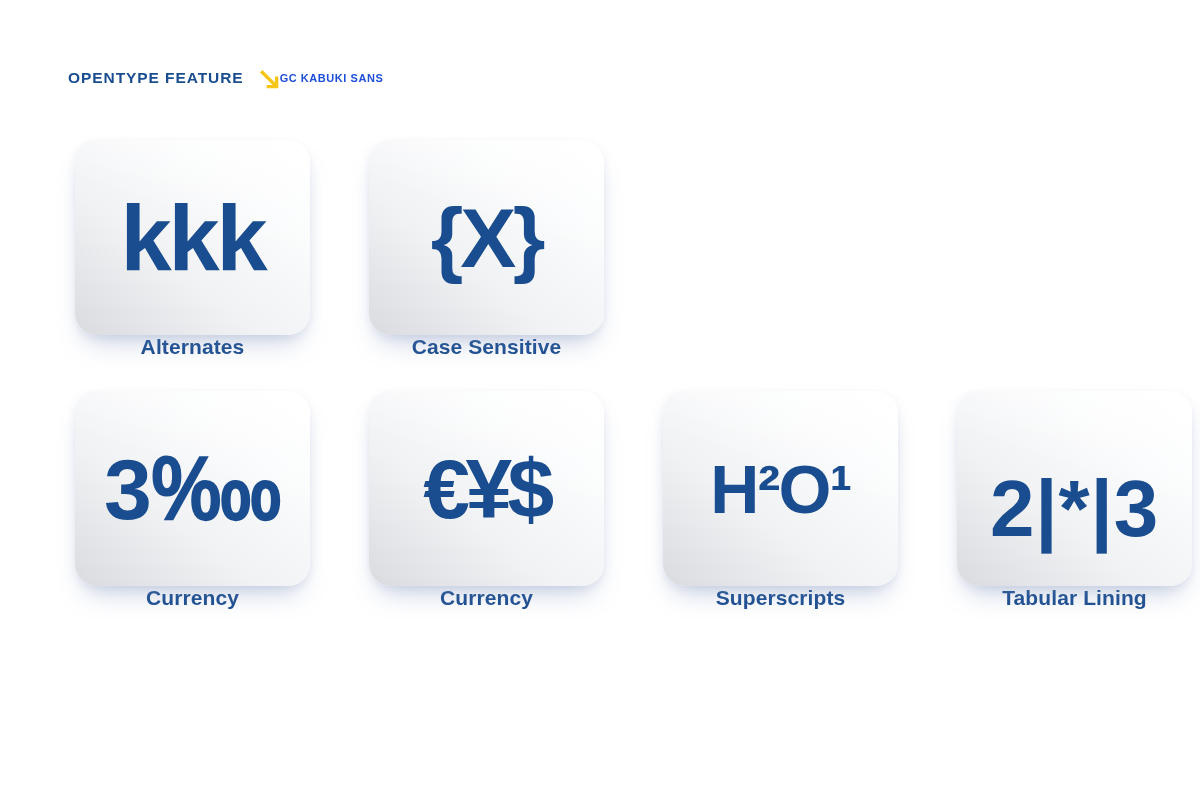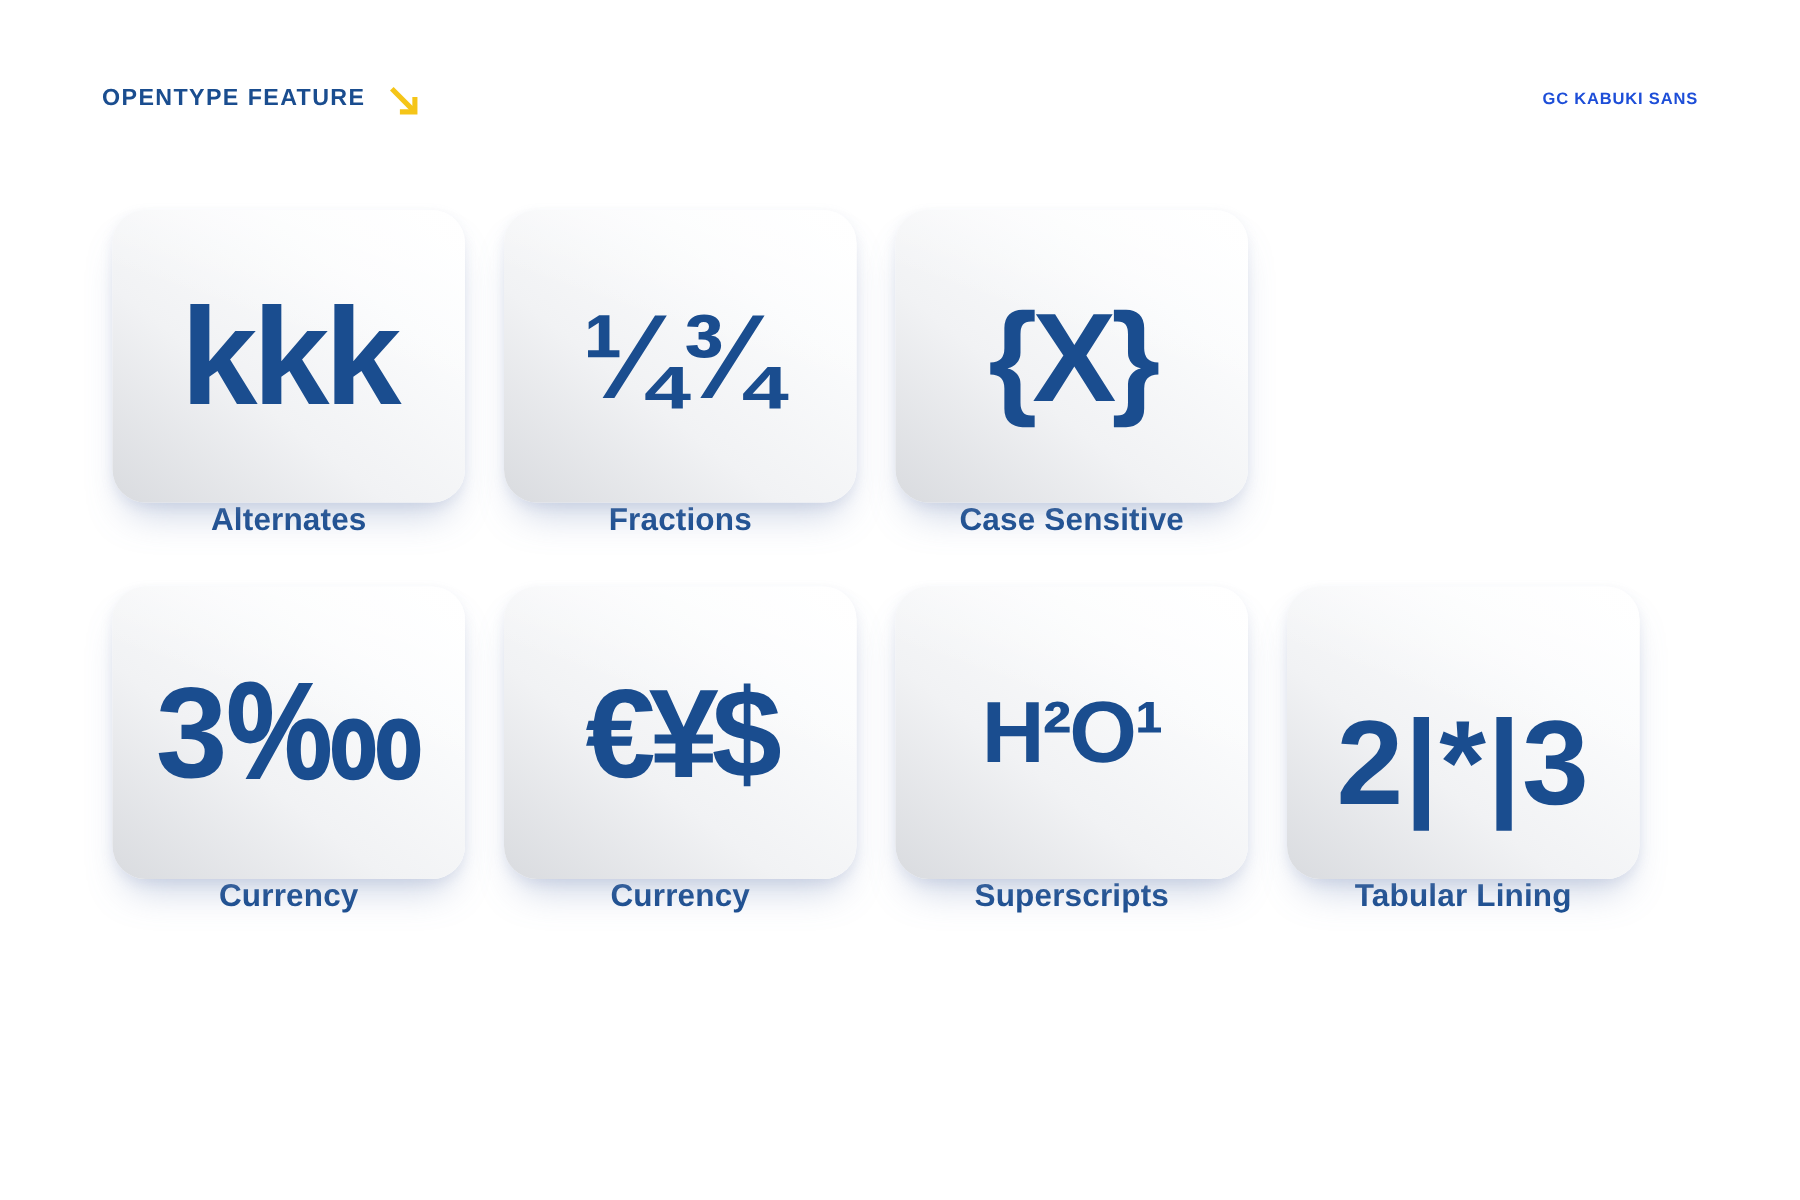--- a/index.html
+++ b/index.html
@@ -13,25 +13,24 @@
 
   .page {
     position:relative;
     width:1200px; height:800px;
     background:#ffffff;
   }
 
   
   .header {
     position:absolute;
-    left:68px; right:68px; top:52px;
+    left:68px; right:68px; top:64px;
     height:28px;
     display:flex;
     align-items:center;
-    justify-content:space-between;
   }
   .header-left {
     display:flex;
     align-items:center;
     gap:14px;
   }
   .eyebrow {
     font-size:15.5px;
     font-weight:bold;
     letter-spacing:0.06em;
@@ -53,21 +52,21 @@
 
   
   .grid {
     position:absolute;
     left:75px;
     top:140px;
     width:1052px;
   }
   .row {
     display:flex;
-    gap:26px;
+    gap:59px;
     margin-bottom:32px;
   }
   .cell {
     width:235px;
     display:flex;
     flex-direction:column;
     align-items:center;
   }
 
   .card {
@@ -136,26 +135,20 @@
     <div class="row">
 
       <div class="cell">
         <div class="card">
           <span class="glyph" style="font-size:92px;letter-spacing:-0.035em;">kkk</span>
         </div>
         <div class="caption">Alternates</div>
       </div>
 
 
-      <div class="cell">
-        <div class="card">
-          <span class="glyph" style="font-size:80px;letter-spacing:-0.02em;">¼¾</span>
-        </div>
-        <div class="caption">Fractions</div>
-      </div>
 
       <div class="cell">
         <div class="card">
           <span class="glyph" style="font-size:84px;letter-spacing:-0.04em;">{X}</span>
         </div>
         <div class="caption">Case Sensitive</div>
       </div>
 
     </div>
 
@@ -170,21 +163,21 @@
 
       <div class="cell">
         <div class="card">
           <span class="glyph" style="font-size:84px;letter-spacing:-0.055em;">€¥$</span>
         </div>
         <div class="caption">Currency</div>
       </div>
 
       <div class="cell">
         <div class="card">
-          <span class="glyph" style="font-size:58px;letter-spacing:-0.025em;">H²O¹</span>
+          <span class="glyph" style="font-size:68px;letter-spacing:-0.025em;">H²O¹</span>
         </div>
         <div class="caption">Superscripts</div>
       </div>
 
       <div class="cell">
         <div class="card">
           <span class="glyph" style="font-size:80px;letter-spacing:0.01em;margin-top:41px;">2|*|3</span>
         </div>
         <div class="caption">Tabular Lining</div>
       </div>

